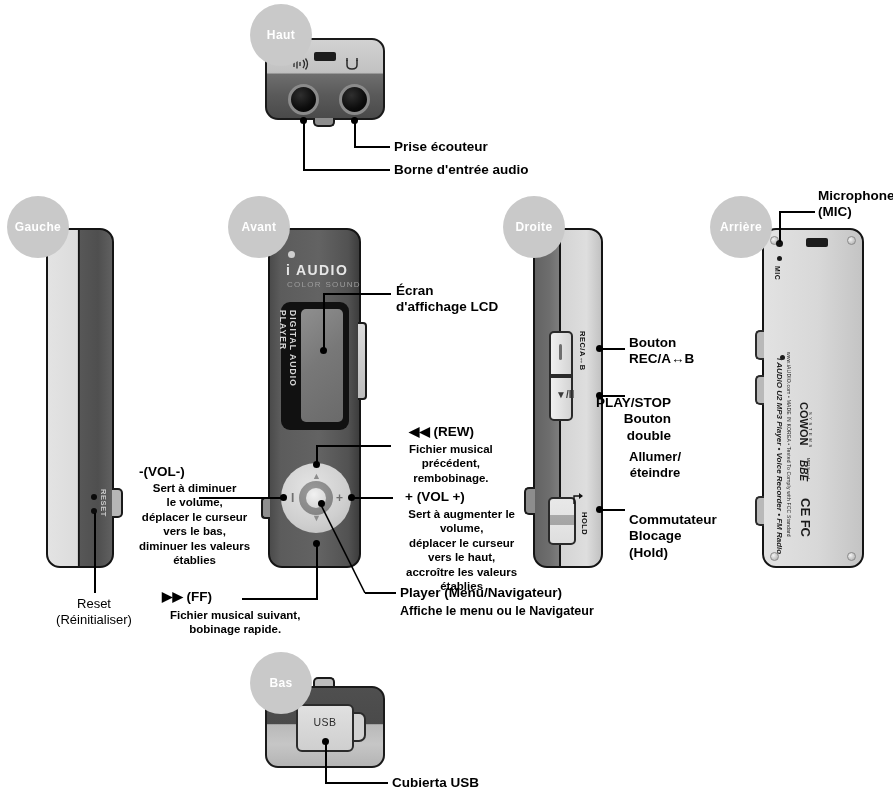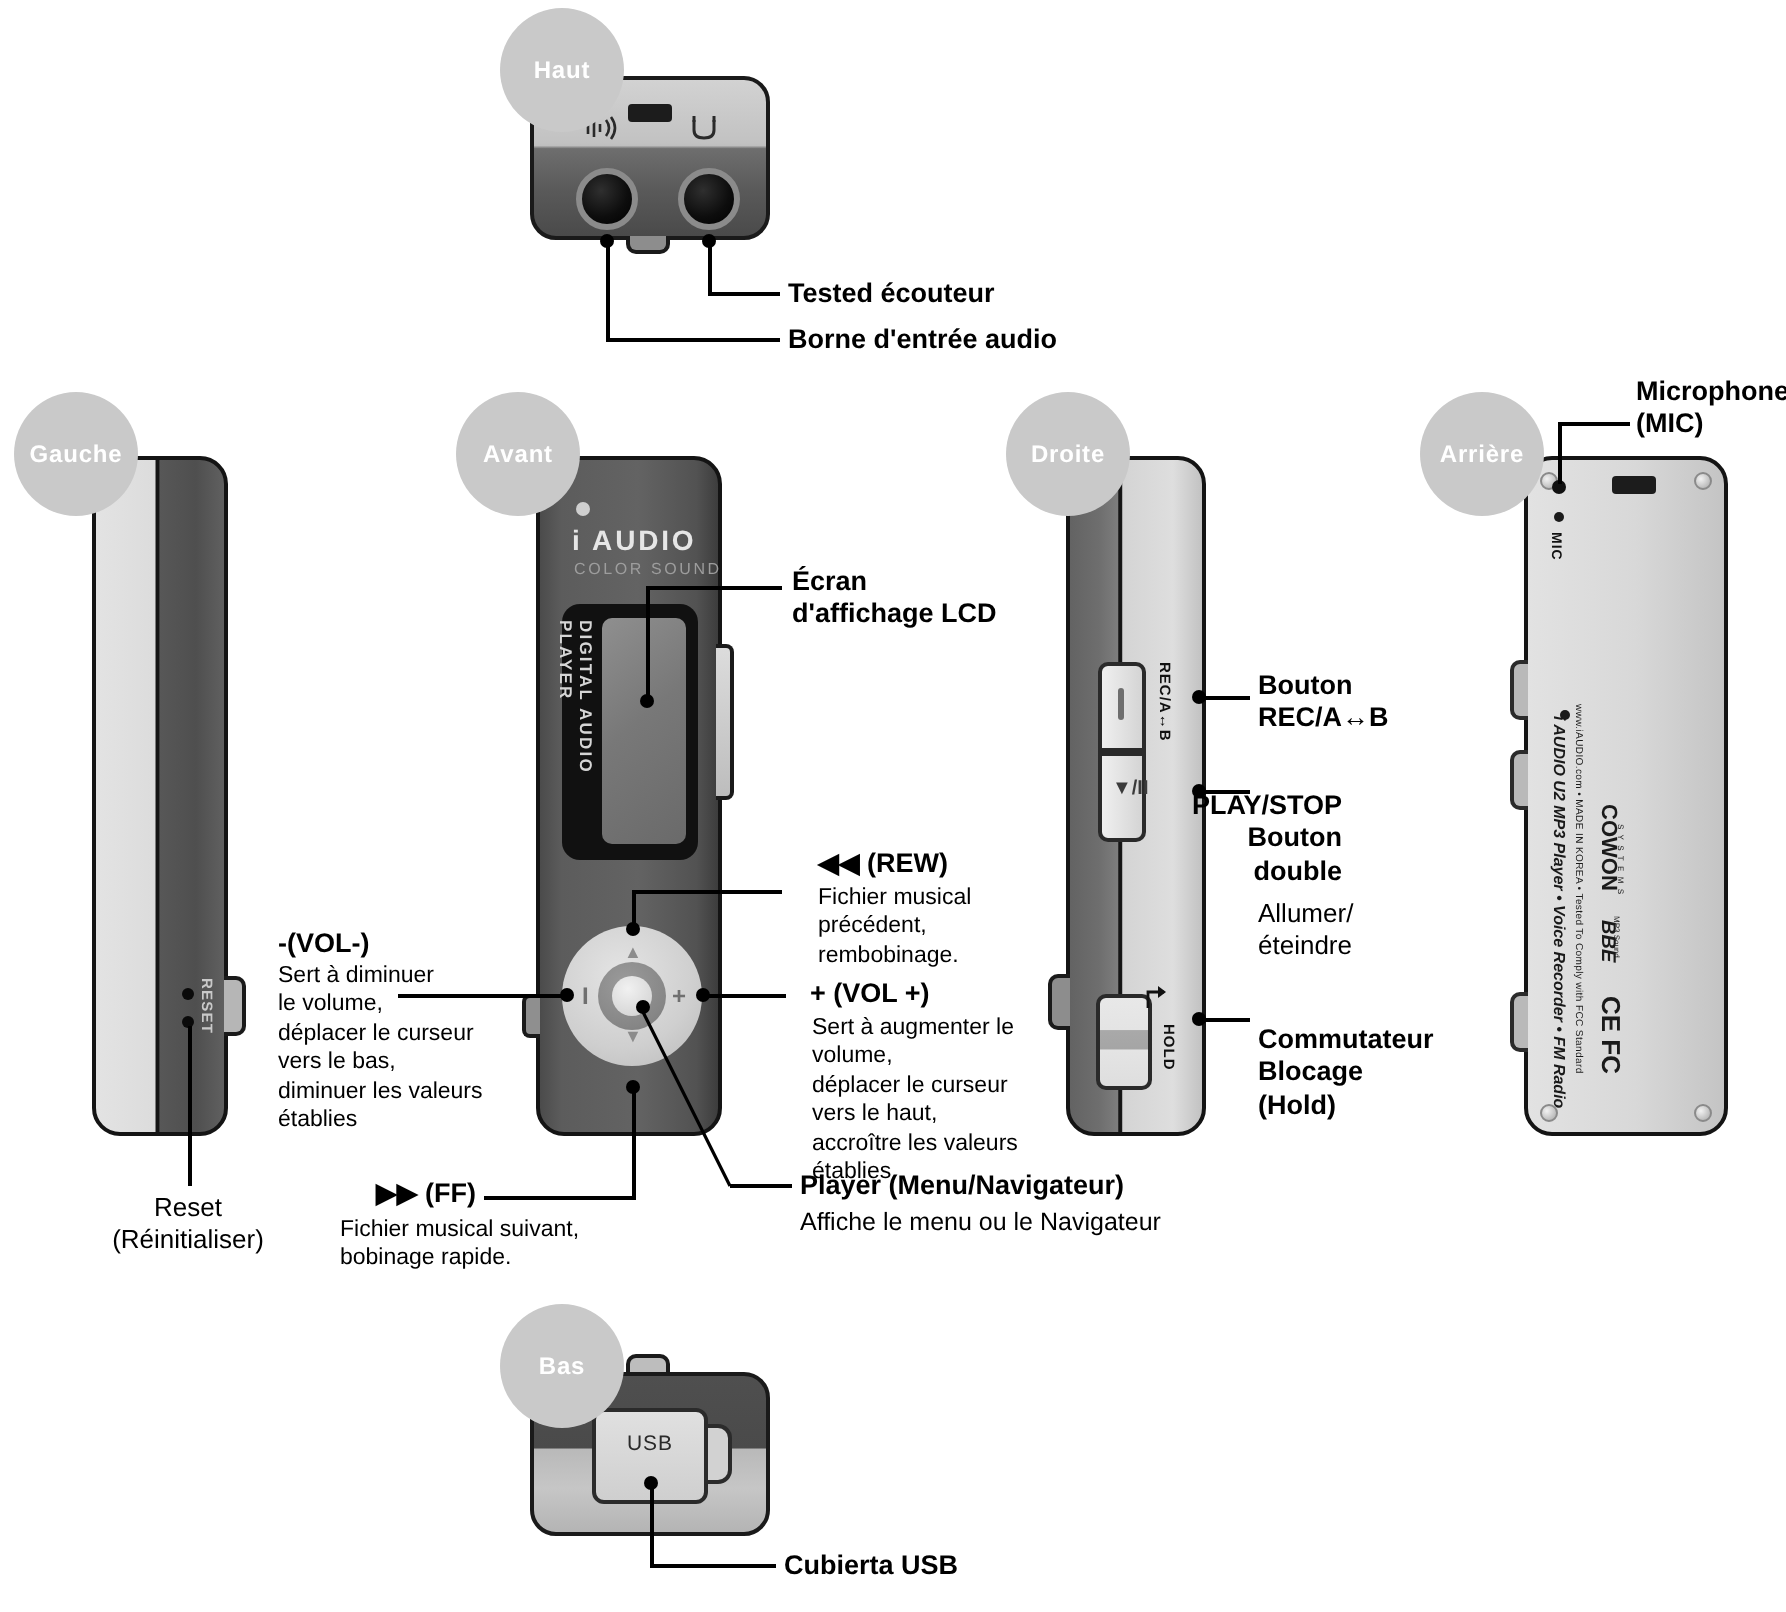--- a/index.html
+++ b/index.html
@@ -42,24 +42,25 @@
     position: absolute;
     font-size: 13.5px;
     font-weight: bold;
     color: #000;
     line-height: 1.22;
     white-space: pre-line;
   }
   .callout-body {
     position: absolute;
     font-size: 11.5px;
-    font-weight: normal;
+    font-weight: bold;
     color: #000;
     line-height: 1.25;
     white-space: pre-line;
+    text-align: center;
   }
   .plain-label {
     position: absolute;
     font-size: 13px;
     color: #000;
     line-height: 1.25;
     text-align: center;
     white-space: pre-line;
   }
 
@@ -459,21 +460,21 @@
   <div class="jack" style="left:339px; top:84px;"></div>
 
   <div class="dot" style="left:300px; top:117px;"></div>
   <div class="lead-v" style="left:303px; top:120px; height:50px;"></div>
   <div class="lead-h" style="left:303px; top:169px; width:87px;"></div>
 
   <div class="dot" style="left:351px; top:117px;"></div>
   <div class="lead-v" style="left:354px; top:120px; height:27px;"></div>
   <div class="lead-h" style="left:354px; top:146px; width:36px;"></div>
 
-  <div class="callout-title" style="left:394px; top:139px;">Tested écouteur</div>
+  <div class="callout-title" style="left:394px; top:139px;">Prise écouteur</div>
   <div class="callout-title" style="left:394px; top:162px;">Borne d'entrée audio</div>
 
   <div class="view-bubble" style="left:7px; top:196px;">
     <span>Gauche</span>
   </div>
 
   <div id="left-device" class="slab-outline"></div>
   <div id="left-side-nub"></div>
   <div class="reset-hole" style="left:91px; top:494px;"></div>
   <div class="reset-hole" style="left:91px; top:508px;"></div>
@@ -537,21 +538,21 @@
   <div class="callout-body" style="left:139px; top:481px;">Sert à diminuer
 le volume,
 déplacer le curseur
 vers le bas,
 diminuer les valeurs
 établies</div>
 
   <div class="dot" style="left:313px; top:540px;"></div>
   <div class="lead-v" style="left:316px; top:543px; height:56px;"></div>
   <div class="lead-h" style="left:242px; top:598px; width:76px;"></div>
-  <div class="callout-title" style="left:188px; top:589px;">▶▶ (FF)</div>
+  <div class="callout-title" style="left:162px; top:589px;">▶▶ (FF)</div>
   <div class="callout-body" style="left:170px; top:608px;">Fichier musical suivant,
 bobinage rapide.</div>
 
   <div class="dot" style="left:318px; top:500px;"></div>
   <svg class="abs" style="left:316px; top:500px; width:70px; height:100px; overflow:visible;">
     <line x1="5" y1="5" x2="49" y2="93" stroke="#000" stroke-width="1.6"></line>
   </svg>
   <div class="lead-h" style="left:365px; top:592px; width:31px;"></div>
   <div class="callout-title" style="left:400px; top:585px;">Player (Menu/Navigateur)</div>
   <div class="callout-body" style="left:400px; top:604px; font-size:12.5px;">Affiche le menu ou le Navigateur</div>

